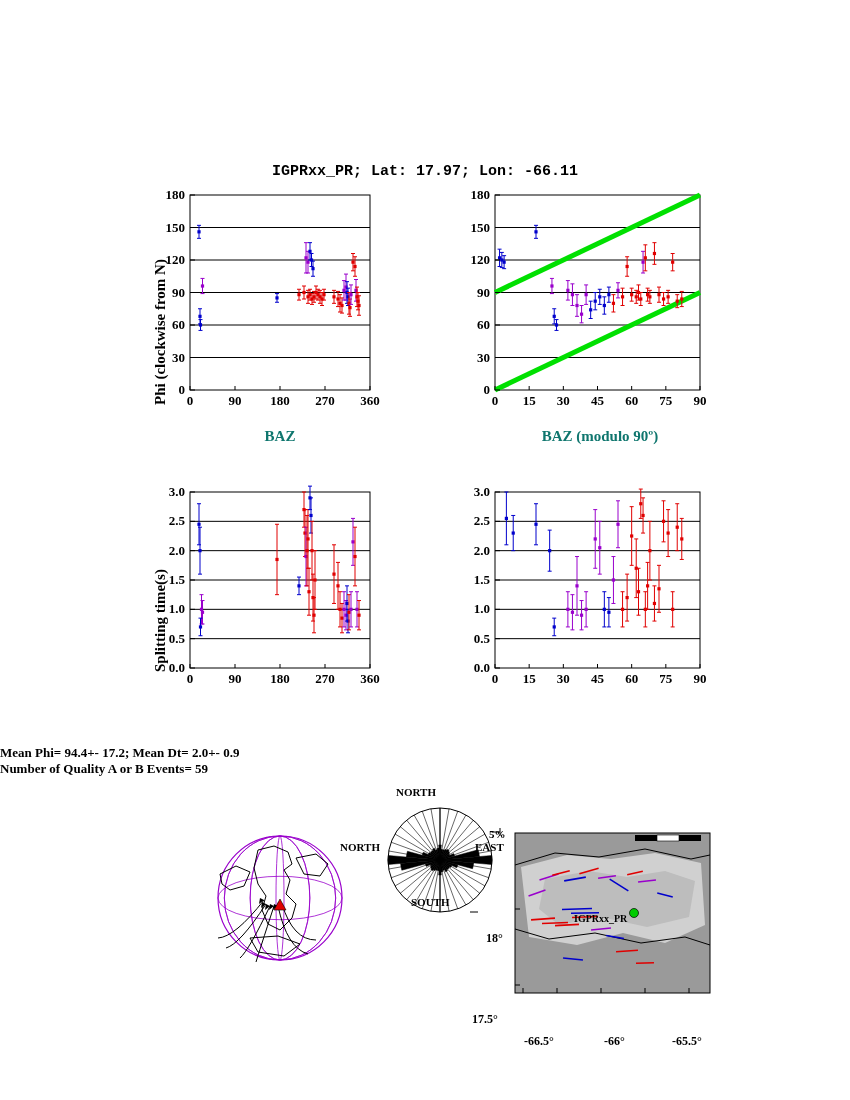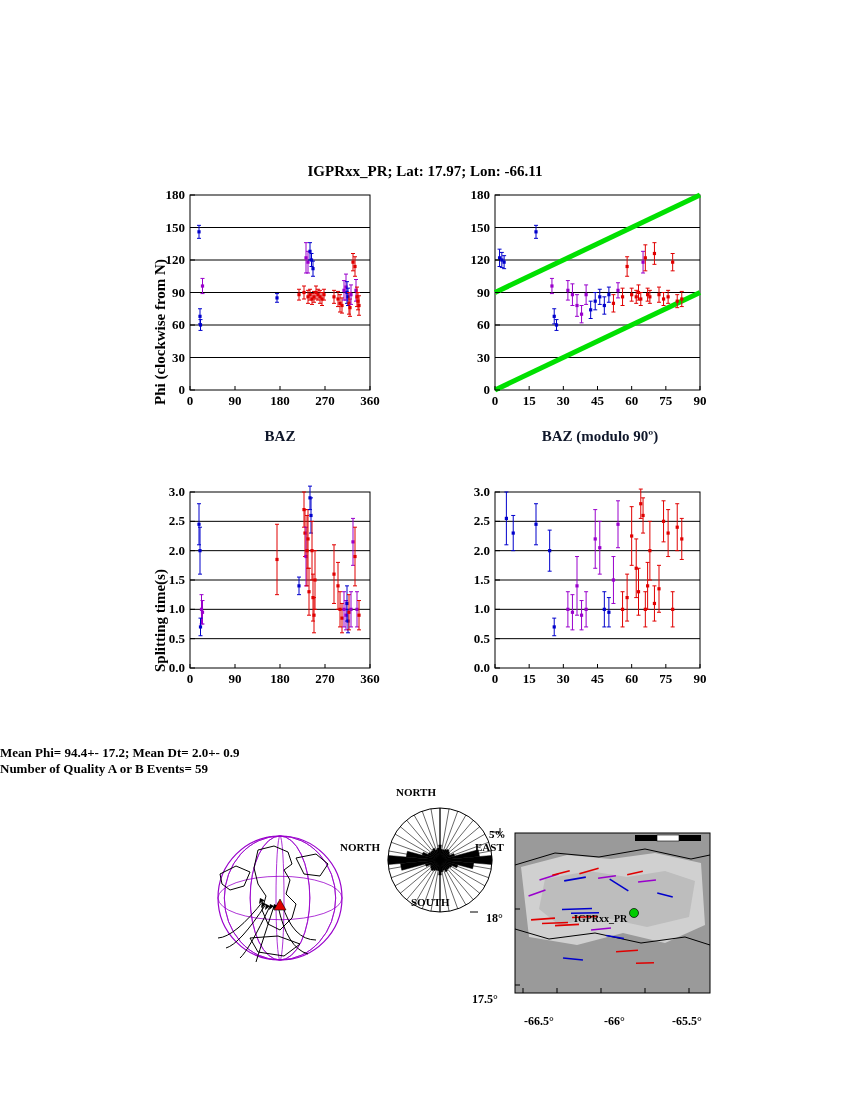--- a/index.html
+++ b/index.html
@@ -5,30 +5,31 @@
   html,body{margin:0;padding:0;}
   body{
     width:850px;height:1100px;background:#ffffff;
     font-family:"Liberation Serif", serif;
     position:relative;overflow:hidden;
   }
   .abs{position:absolute;}
   .title{
     font-weight:bold;font-size:15px;color:#000;text-align:center;
     width:100%;
+    font-family:Liberation Mono, monospace;
   }
-  .axis-label{font-weight:bold;font-size:15px;color:#0f172a;text-align:center;}
+  .axis-label{font-weight:bold;font-size:15px;color:#0f766e;text-align:center;}
   .vert-label{
     font-weight:bold;font-size:15px;color:#000;
     transform:rotate(-90deg);transform-origin:left top;white-space:nowrap;
   }
   .stats{font-weight:bold;font-size:13px;color:#000;text-align:left;width:100%;}
   svg{display:block;overflow:visible;}
   .rose-label{font-weight:bold;font-size:11px;color:#000;}
-  .maplabel{font-weight:bold;font-size:12px;color:#000;}
+  .maplabel{font-weight:bold;font-size:12px;color:#000;margin-top:20px;}
   .stationlabel{font-weight:bold;font-size:10px;color:#000;}
 </style>
 </head>
 <body>
 
 <div class="abs title" style="left:0;top:163px;">IGPRxx_PR; Lat:  17.97;  Lon:  -66.11</div>
 
 <div class="abs" style="left:190px;top:195px;">
   <svg id="svg-phi-baz" width="180" height="215">
       <rect x="0" y="0" width="180" height="195" fill="#fff" stroke="#000" stroke-width="1"></rect>

